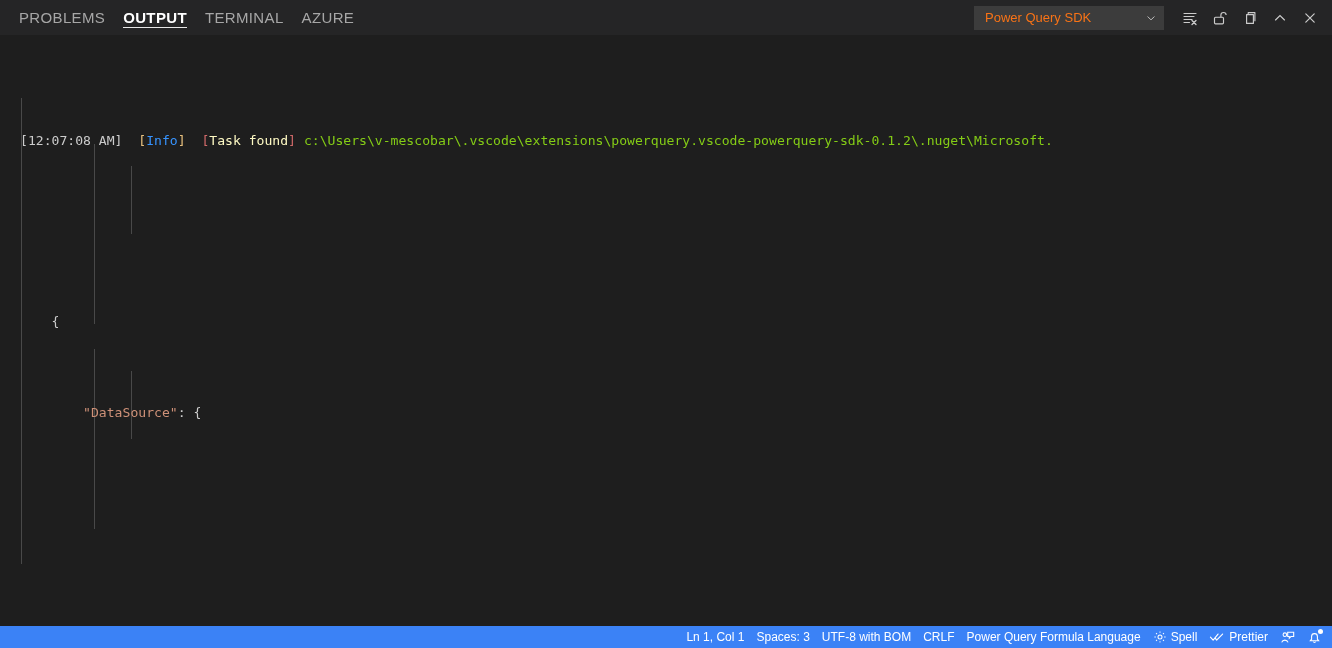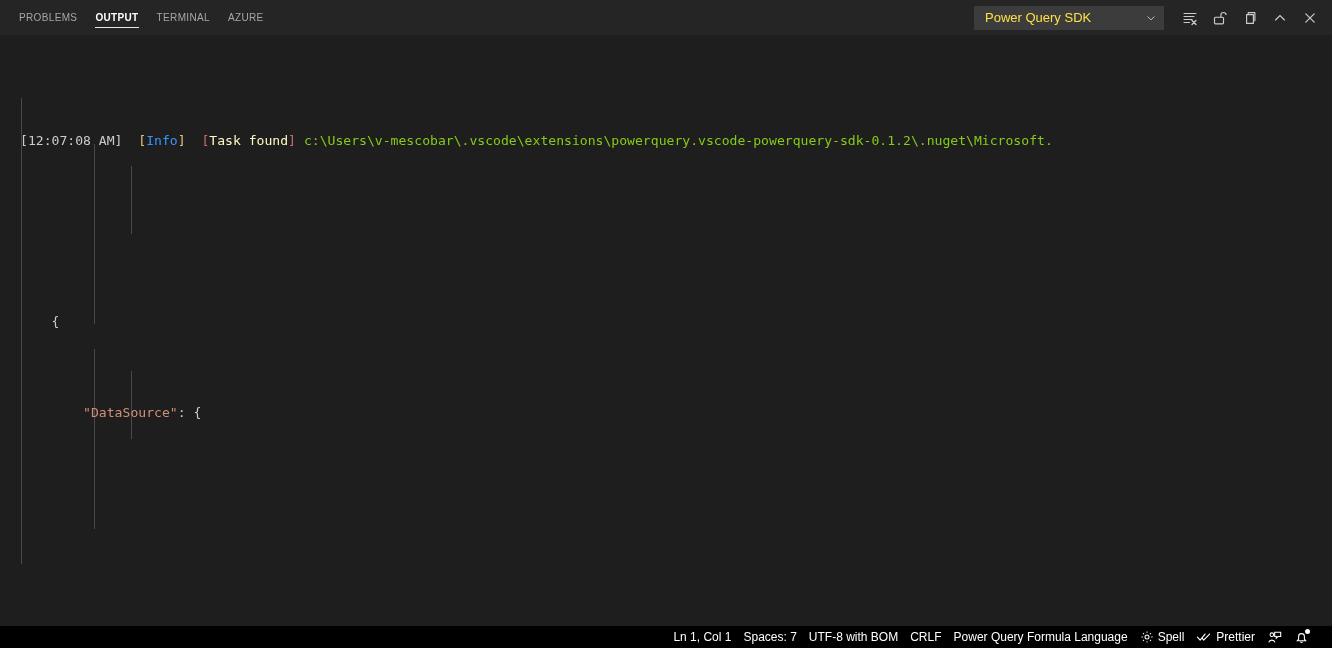--- a/index.html
+++ b/index.html
@@ -32,21 +32,21 @@
     display: flex;
     align-items: stretch;
     padding-left: 10px;
   }
   .tabs { display: flex; align-items: stretch; }
   .tab {
     position: relative;
     display: flex;
     align-items: center;
     padding: 0 9px;
-    font-size: 10px;
+    font-size: 15px;
     letter-spacing: 0.35px;
     color: #a7a7a7;
     text-transform: uppercase;
     cursor: pointer;
     user-select: none;
     white-space: nowrap;
   }
   .tab.active { color: #ffffff; font-weight: bold; }
   .tab.active::after {
     content: "";
@@ -66,21 +66,21 @@
   }
 
   .channel-select {
     display: flex;
     align-items: center;
     justify-content: space-between;
     width: 190px;
     height: 24px;
     background: #3c3c3c;
     border: 1px solid #3c3c3c;
-    color: #fde047;
+    color: #f97316;
     font-size: 13px;
     padding: 0 6px 0 10px;
     margin-right: 10px;
     cursor: pointer;
     user-select: none;
   }
   .channel-select .chev {
     display: block;
     width: 12px; height: 12px;
     opacity: 0.9;
@@ -136,26 +136,26 @@
   .c-text   { color: #fef9c3; }
   .c-link   { color: #84cc16; }
   .c-str    { color: #ce9178; }
   .c-punct  { color: #cccccc; }
   .c-brace1 { color: #cccccc; }
 
   
   .status-bar {
     height: 22px;
     min-height: 22px;
-    background: #000000;
+    background: #3b82f6;
     color: #ffffff;
     display: flex;
     align-items: center;
     font-size: 12px;
-    padding: 0 17px;
+    padding: 0 4px;
     user-select: none;
   }
   .status-left { display: flex; align-items: center; flex: 0 0 auto; }
   .status-spacer { flex: 1 1 auto; }
   .status-right { display: flex; align-items: center; flex: 0 0 auto; }
   .status-item {
     display: flex;
     align-items: center;
     gap: 4px;
     padding: 0 6px;
@@ -319,21 +319,21 @@
   <div class="status-bar">
     <div class="status-left"></div>
     <div class="status-spacer"></div>
     <div class="status-right">
 
       <div class="status-item">
         <span>Ln 1, Col 1</span>
       </div>
 
       <div class="status-item">
-        <span>Spaces: 7</span>
+        <span>Spaces: 3</span>
       </div>
 
       <div class="status-item">
         <span>UTF-8 with BOM</span>
       </div>
 
       <div class="status-item">
         <span>CRLF</span>
       </div>
 

